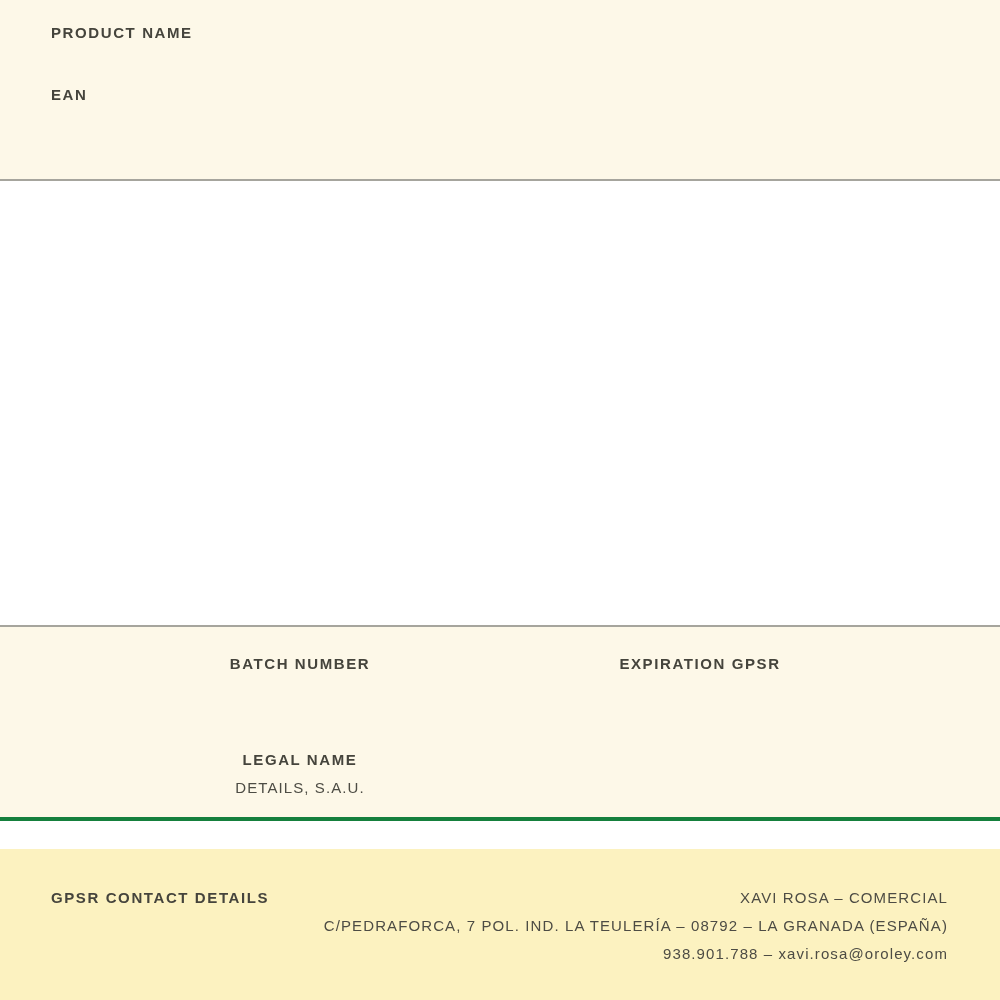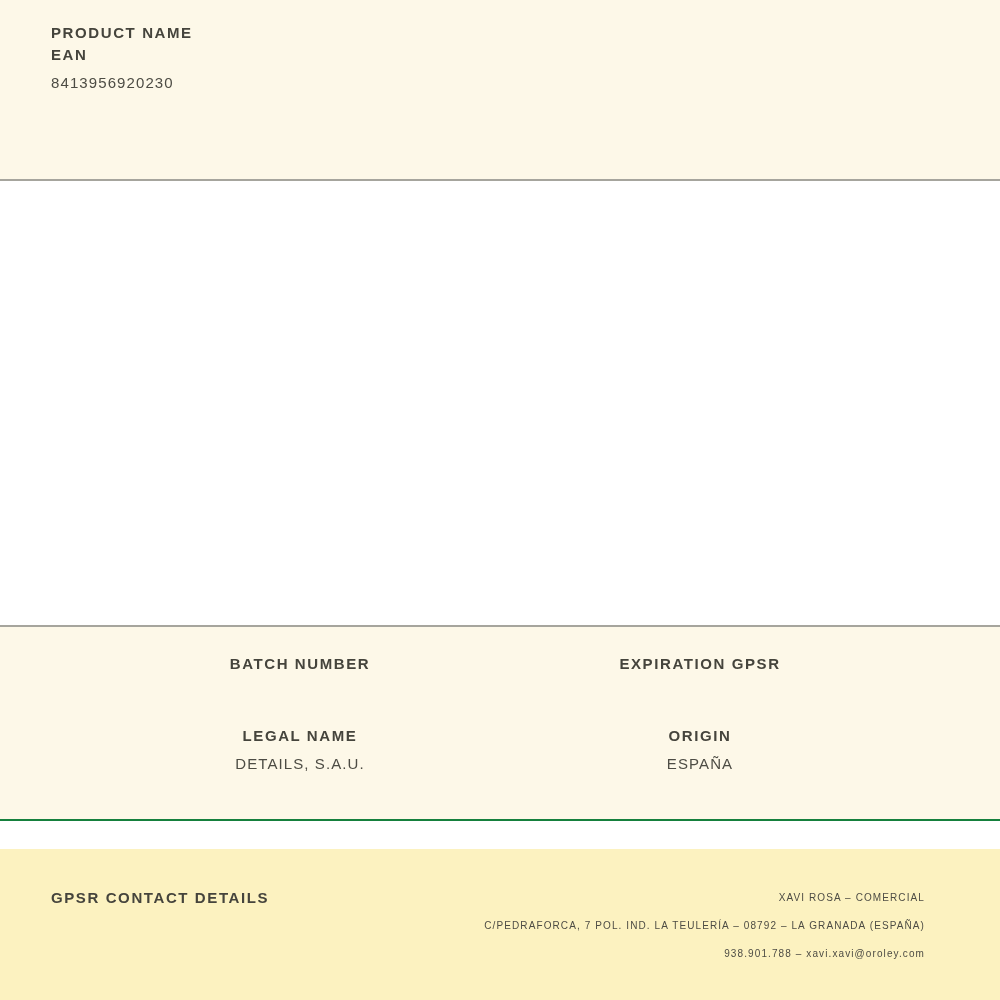--- a/index.html
+++ b/index.html
@@ -31,85 +31,84 @@
     color: #45443C;
     line-height: 22px;
   }
   .field-value {
     font-size: 15px;
     letter-spacing: 1.1px;
     color: #4D4C44;
     line-height: 22px;
     margin-top: 6px;
   }
-  .ean-block { }
+  .ean-block { margin-top: 40px; }
 
   
   .sec-image {
     height: 460px;
     background: #FFFFFF;
     border-bottom: 2px solid #A6A59D;
   }
 
   
   .sec-details {
     height: 199px;
     background: #FDF8E8;
-    border-bottom: 2px solid #15803d;
+    border-bottom: 4px solid #15803d;
     padding: 26px 100px 0 100px;
   }
   .detail-row {
     display: flex;
   }
-  .detail-row + .detail-row { margin-top: 44px; }
+  .detail-row + .detail-row { margin-top: 68px; }
   .detail-col {
     width: 50%;
     text-align: center;
   }
 
   
   .sec-gpsr {
     height: 155px;
     background: #FCF2C0;
-    padding: 35px 75px 0 51px;
+    padding: 35px 52px 0 51px;
     display: flex;
     align-items: flex-start;
     margin-top: 28px;
   }
   .gpsr-label {
     font-size: 15px;
     font-weight: bold;
     letter-spacing: 1.6px;
     color: #45443C;
     line-height: 28px;
     white-space: nowrap;
   }
   .gpsr-contact {
     flex: 1;
     text-align: right;
   }
   .gpsr-line {
-    font-size: 10px;
+    font-size: 15px;
     letter-spacing: 1.1px;
     color: #4D4C44;
     line-height: 28px;
   }
 </style>
 </head>
 <body>
 
 <div class="sheet">
 
   <div class="sec-product">
     <div class="product-block">
       <div class="field-label">PRODUCT NAME</div>
     </div>
     <div class="ean-block">
       <div class="field-label">EAN</div>
-      <div class="field-value">8413956920230</div>
     </div>
   </div>
 
   <div class="sec-image"></div>
 
   <div class="sec-details">
     <div class="detail-row">
       <div class="detail-col">
         <div class="field-label">BATCH NUMBER</div>
         <div class="field-value"></div>
@@ -117,29 +116,25 @@
       <div class="detail-col">
         <div class="field-label">EXPIRATION GPSR</div>
         <div class="field-value"></div>
       </div>
     </div>
     <div class="detail-row">
       <div class="detail-col">
         <div class="field-label">LEGAL NAME</div>
         <div class="field-value">DETAILS, S.A.U.</div>
       </div>
-      <div class="detail-col">
-        <div class="field-label">ORIGIN</div>
-        <div class="field-value">ESPAÑA</div>
-      </div>
     </div>
   </div>
 
   <div class="sec-gpsr">
     <div class="gpsr-label">GPSR CONTACT DETAILS</div>
     <div class="gpsr-contact">
       <div class="gpsr-line">XAVI ROSA – COMERCIAL</div>
       <div class="gpsr-line">C/PEDRAFORCA, 7 POL. IND. LA TEULERÍA – 08792 – LA GRANADA (ESPAÑA)</div>
-      <div class="gpsr-line">938.901.788 – xavi.xavi@oroley.com</div>
+      <div class="gpsr-line">938.901.788 – xavi.rosa@oroley.com</div>
     </div>
   </div>
 
 </div>
 
 </body></html>

